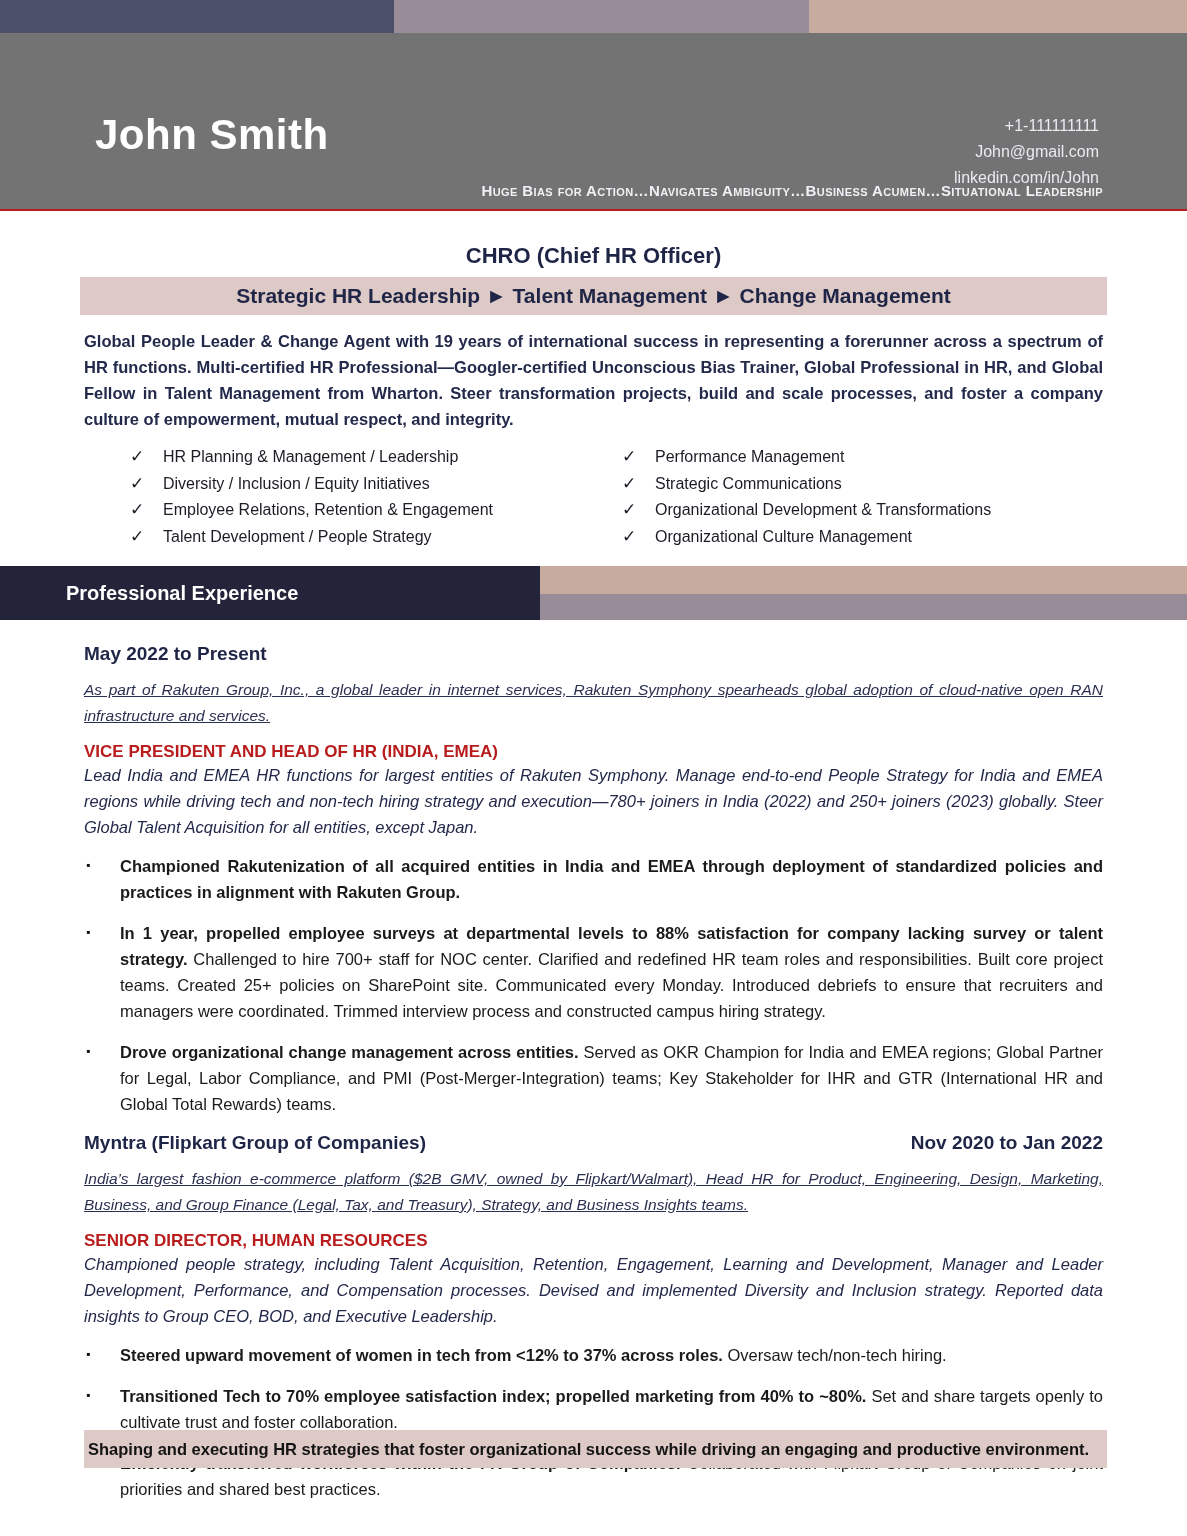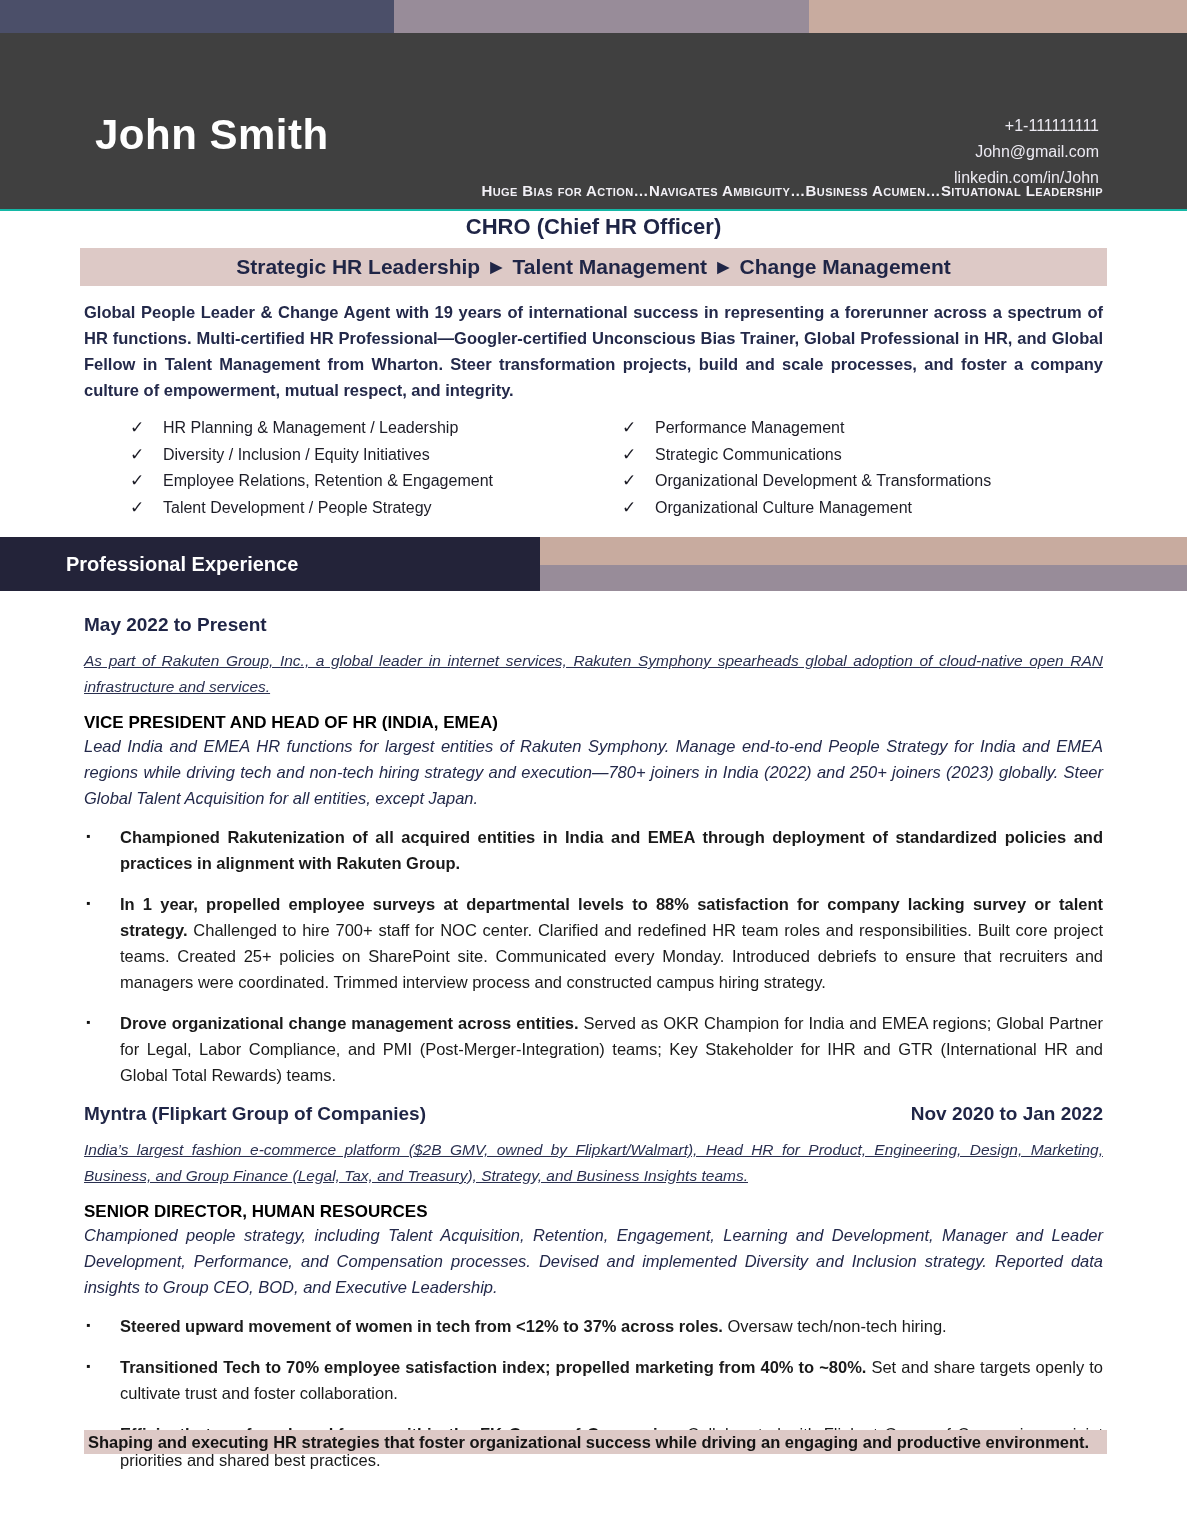--- a/index.html
+++ b/index.html
@@ -8,56 +8,56 @@
     background:#ffffff; font-family:"Liberation Sans", sans-serif;
     -webkit-font-smoothing:antialiased;
   }
   
   .topstrip { display:flex; height:33px; width:100%; }
   .strip-slate { width:394px; background:#4b4f69; }
   .strip-mauve { width:415px; background:#988c99; }
   .strip-rose  { flex:1; background:#c8ab9f; }
 
   
-  .header { position:relative; height:176px; background:#404040; border-bottom:2px solid #14b8a6; color:#ffffff; }
+  .header { position:relative; height:176px; background:#737373; border-bottom:2px solid #b91c1c; color:#ffffff; }
   .name { position:absolute; left:95px; top:78px; font-size:42px; font-weight:bold; letter-spacing:0.5px; }
   .contact { position:absolute; right:88px; top:80px; text-align:right; font-size:16px; line-height:26px; color:#eceaf2;margin-left:28px; }
   .tagline { position:absolute; right:84px; bottom:10px; font-size:15px; font-weight:bold; font-variant:small-caps; letter-spacing:0.4px; color:#f2f0f6; }
 
   
-  .role-title { margin-top:3px; text-align:center; color:#1f2546; font-size:22px; font-weight:bold; }
+  .role-title { margin-top:32px; text-align:center; color:#1f2546; font-size:22px; font-weight:bold; }
   .banner { margin:8px 80px 0 80px; height:38px; background:#ddc9c6; display:flex; align-items:center; justify-content:center; color:#1f2546; font-size:21px; font-weight:bold; }
   .summary { margin:13px 84px 0 84px; text-align:justify; color:#23294a; font-weight:bold; font-size:16.5px; line-height:26px; }
 
   
   .competencies { display:flex; margin:12px 0 0 130px; }
   .comp-col { width:492px; }
   .comp-col.second { flex:1; }
   .comp-item { display:flex; font-size:16px; line-height:26.5px; color:#1c1c26; }
   .check { width:33px; font-size:17px; }
 
   
   .pe-header { position:relative; height:62px; margin-top:16px; }
   .pe-navy { position:absolute; left:0; top:0; width:540px; height:54px; background:#232339; color:#ffffff; font-size:20px; font-weight:bold; line-height:54px; padding-left:66px; box-sizing:border-box; }
   .pe-rose { position:absolute; left:540px; right:0; top:0; height:28px; background:#c8ab9f; }
   .pe-mauve { position:absolute; left:540px; right:0; top:28px; height:26px; background:#988c99; }
 
   
   .job { margin:0 84px; }
   .job-head { display:flex; justify-content:space-between; margin-top:15px; font-size:19px; font-weight:bold; color:#1f2546; }
   .job-blurb { margin-top:12px; font-style:italic; color:#2a3050; font-size:15.5px; line-height:26px; text-align:justify;text-decoration:underline; }
-  .job-role { margin-top:13px; font-weight:bold; color:#000000; font-size:17px; }
+  .job-role { margin-top:13px; font-weight:bold; color:#b91c1c; font-size:17px; }
   .job-desc { color:#23294a; font-size:16.5px; line-height:26px; text-align:justify;font-style:italic; }
   .bullets { margin-top:13px; }
   .bullet { position:relative; padding-left:36px; margin-bottom:15px; font-size:16.5px; line-height:26px; text-align:justify; color:#1a1a1a; }
   .bullet-marker { position:absolute; left:2px; top:-1px; font-size:12px; color:#111111; }
   .bold-lead { font-weight:bold; }
 
   
-  .footer-banner { position:absolute; left:84px; right:80px; top:1430px; background:#ddc9c6; color:#141414; font-weight:bold; font-size:16.5px; line-height:24px; padding:0 4px; }
+  .footer-banner { position:absolute; left:84px; right:80px; top:1430px; background:#ddc9c6; color:#141414; font-weight:bold; font-size:16.5px; line-height:24px; padding:7px 4px; }
 </style>
 </head>
 <body>
 
 <div class="page">
 
   <div class="topstrip">
     <div class="strip-slate"></div>
     <div class="strip-mauve"></div>
     <div class="strip-rose"></div>

